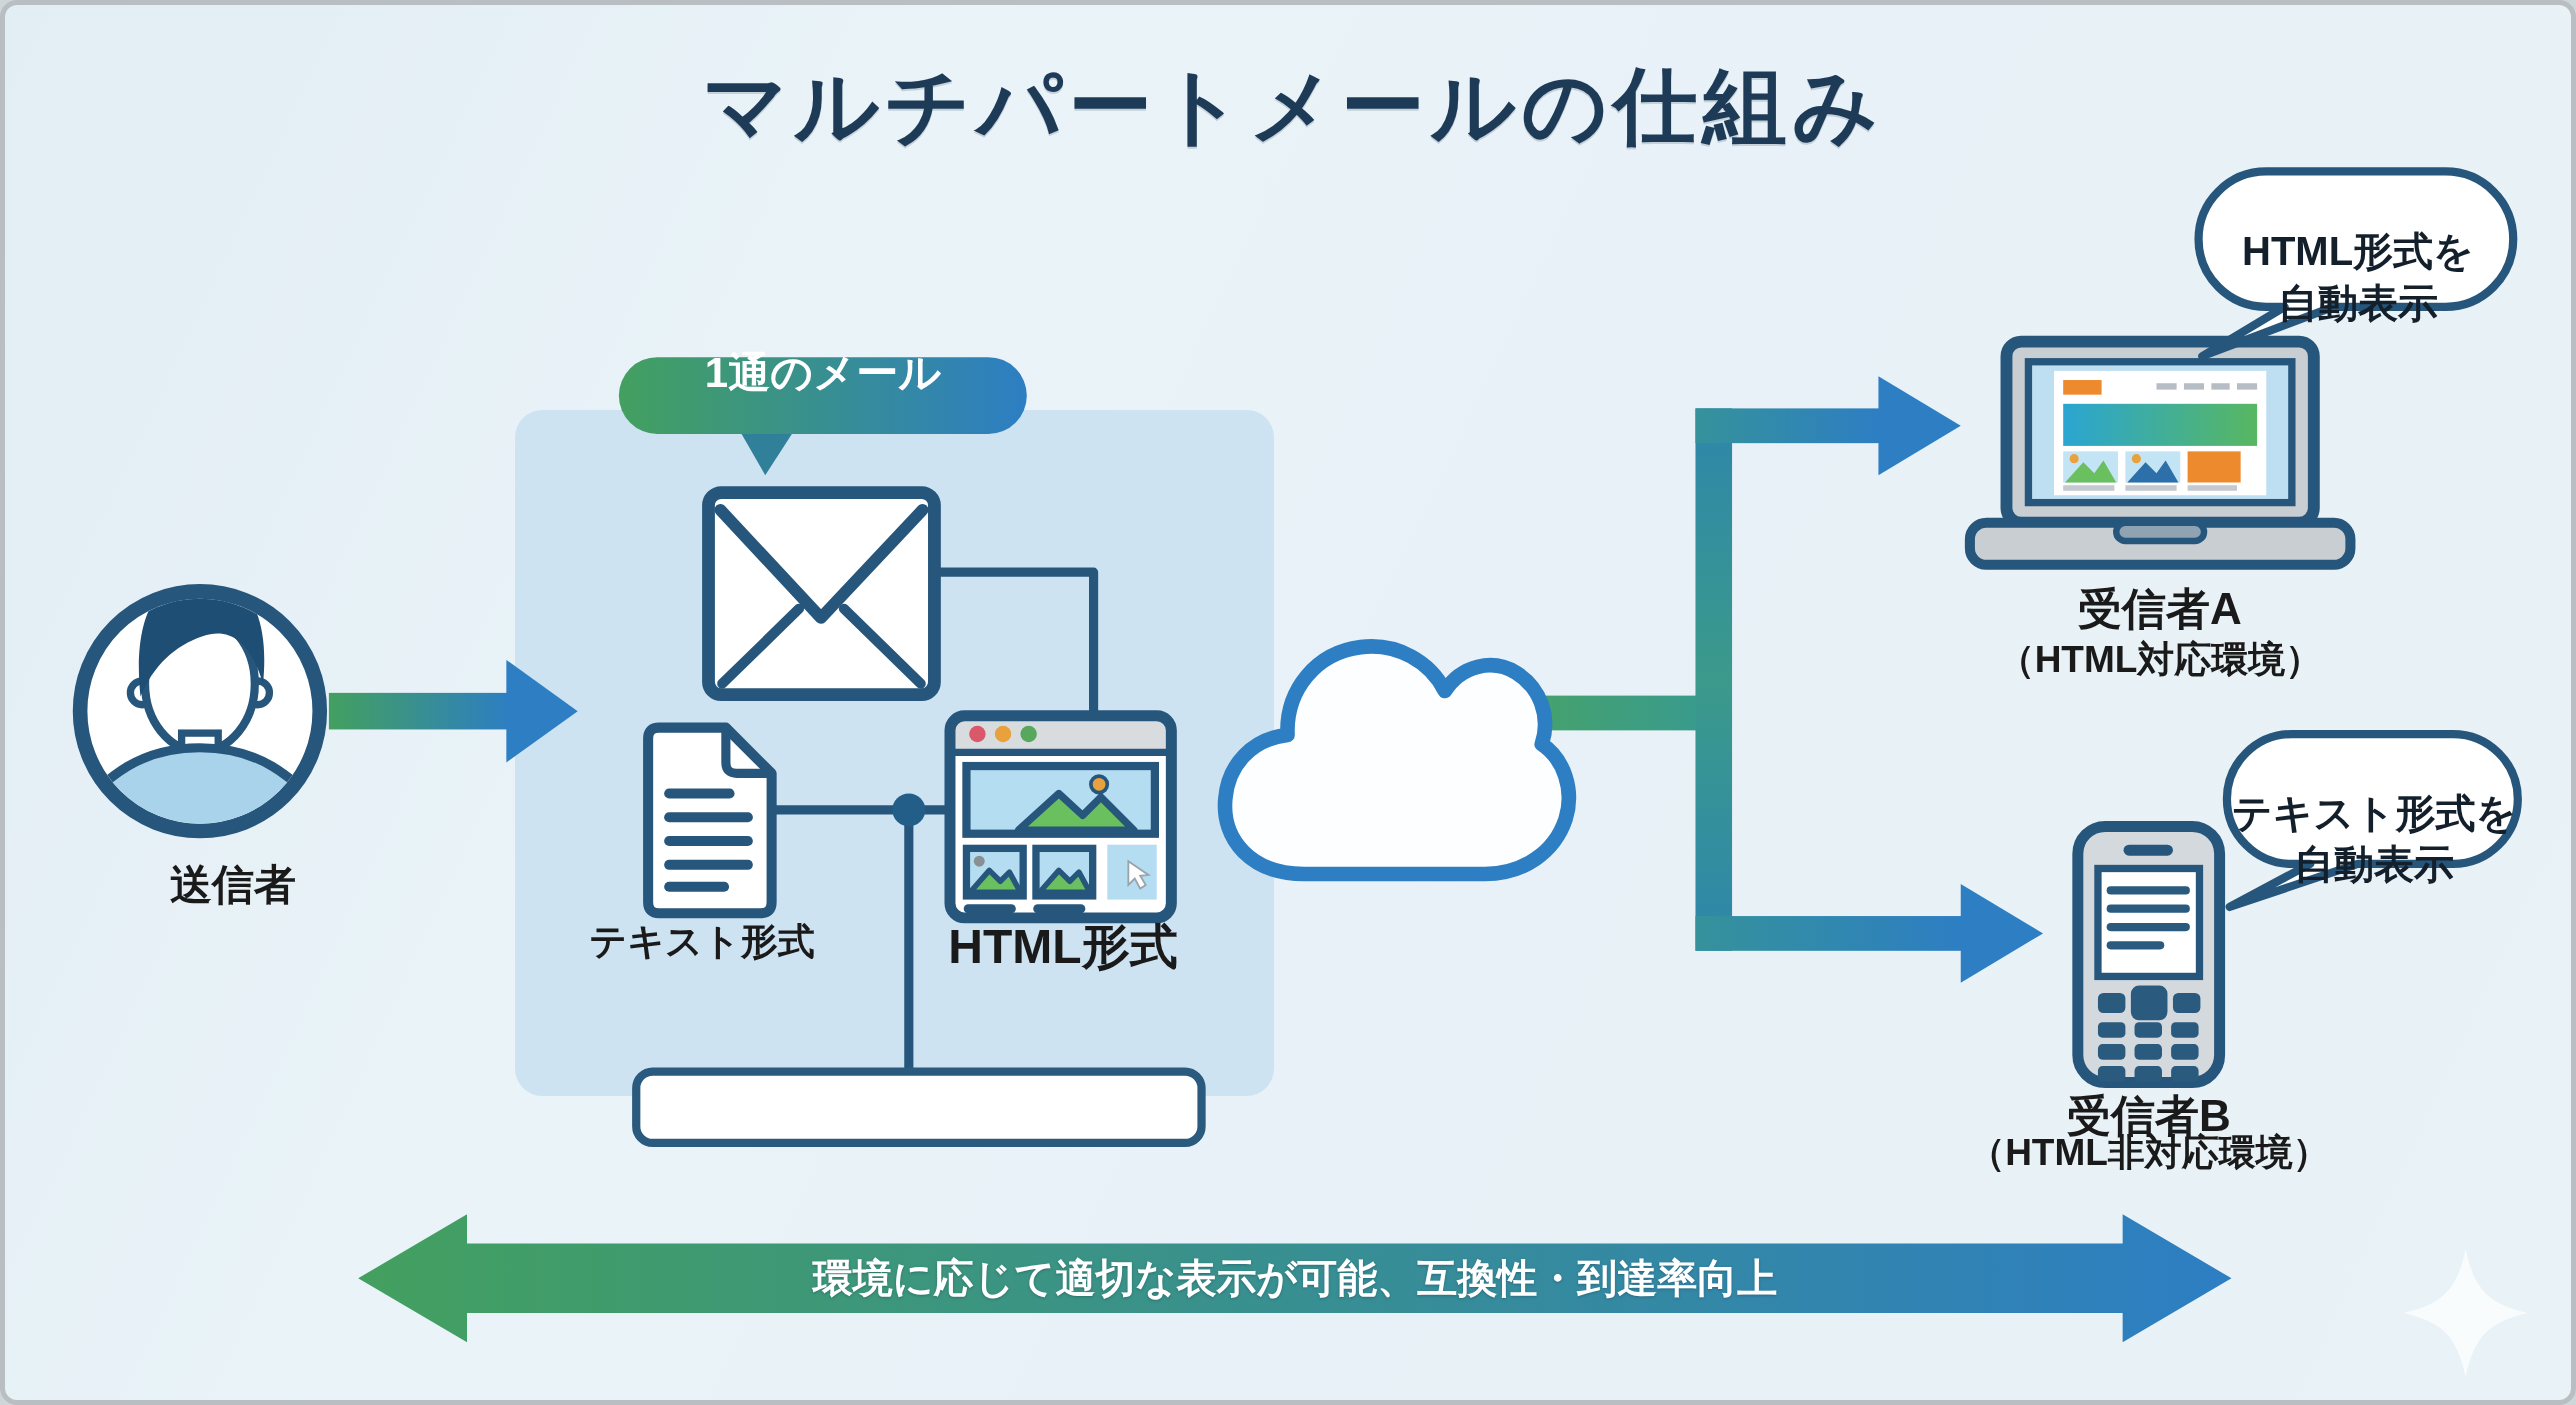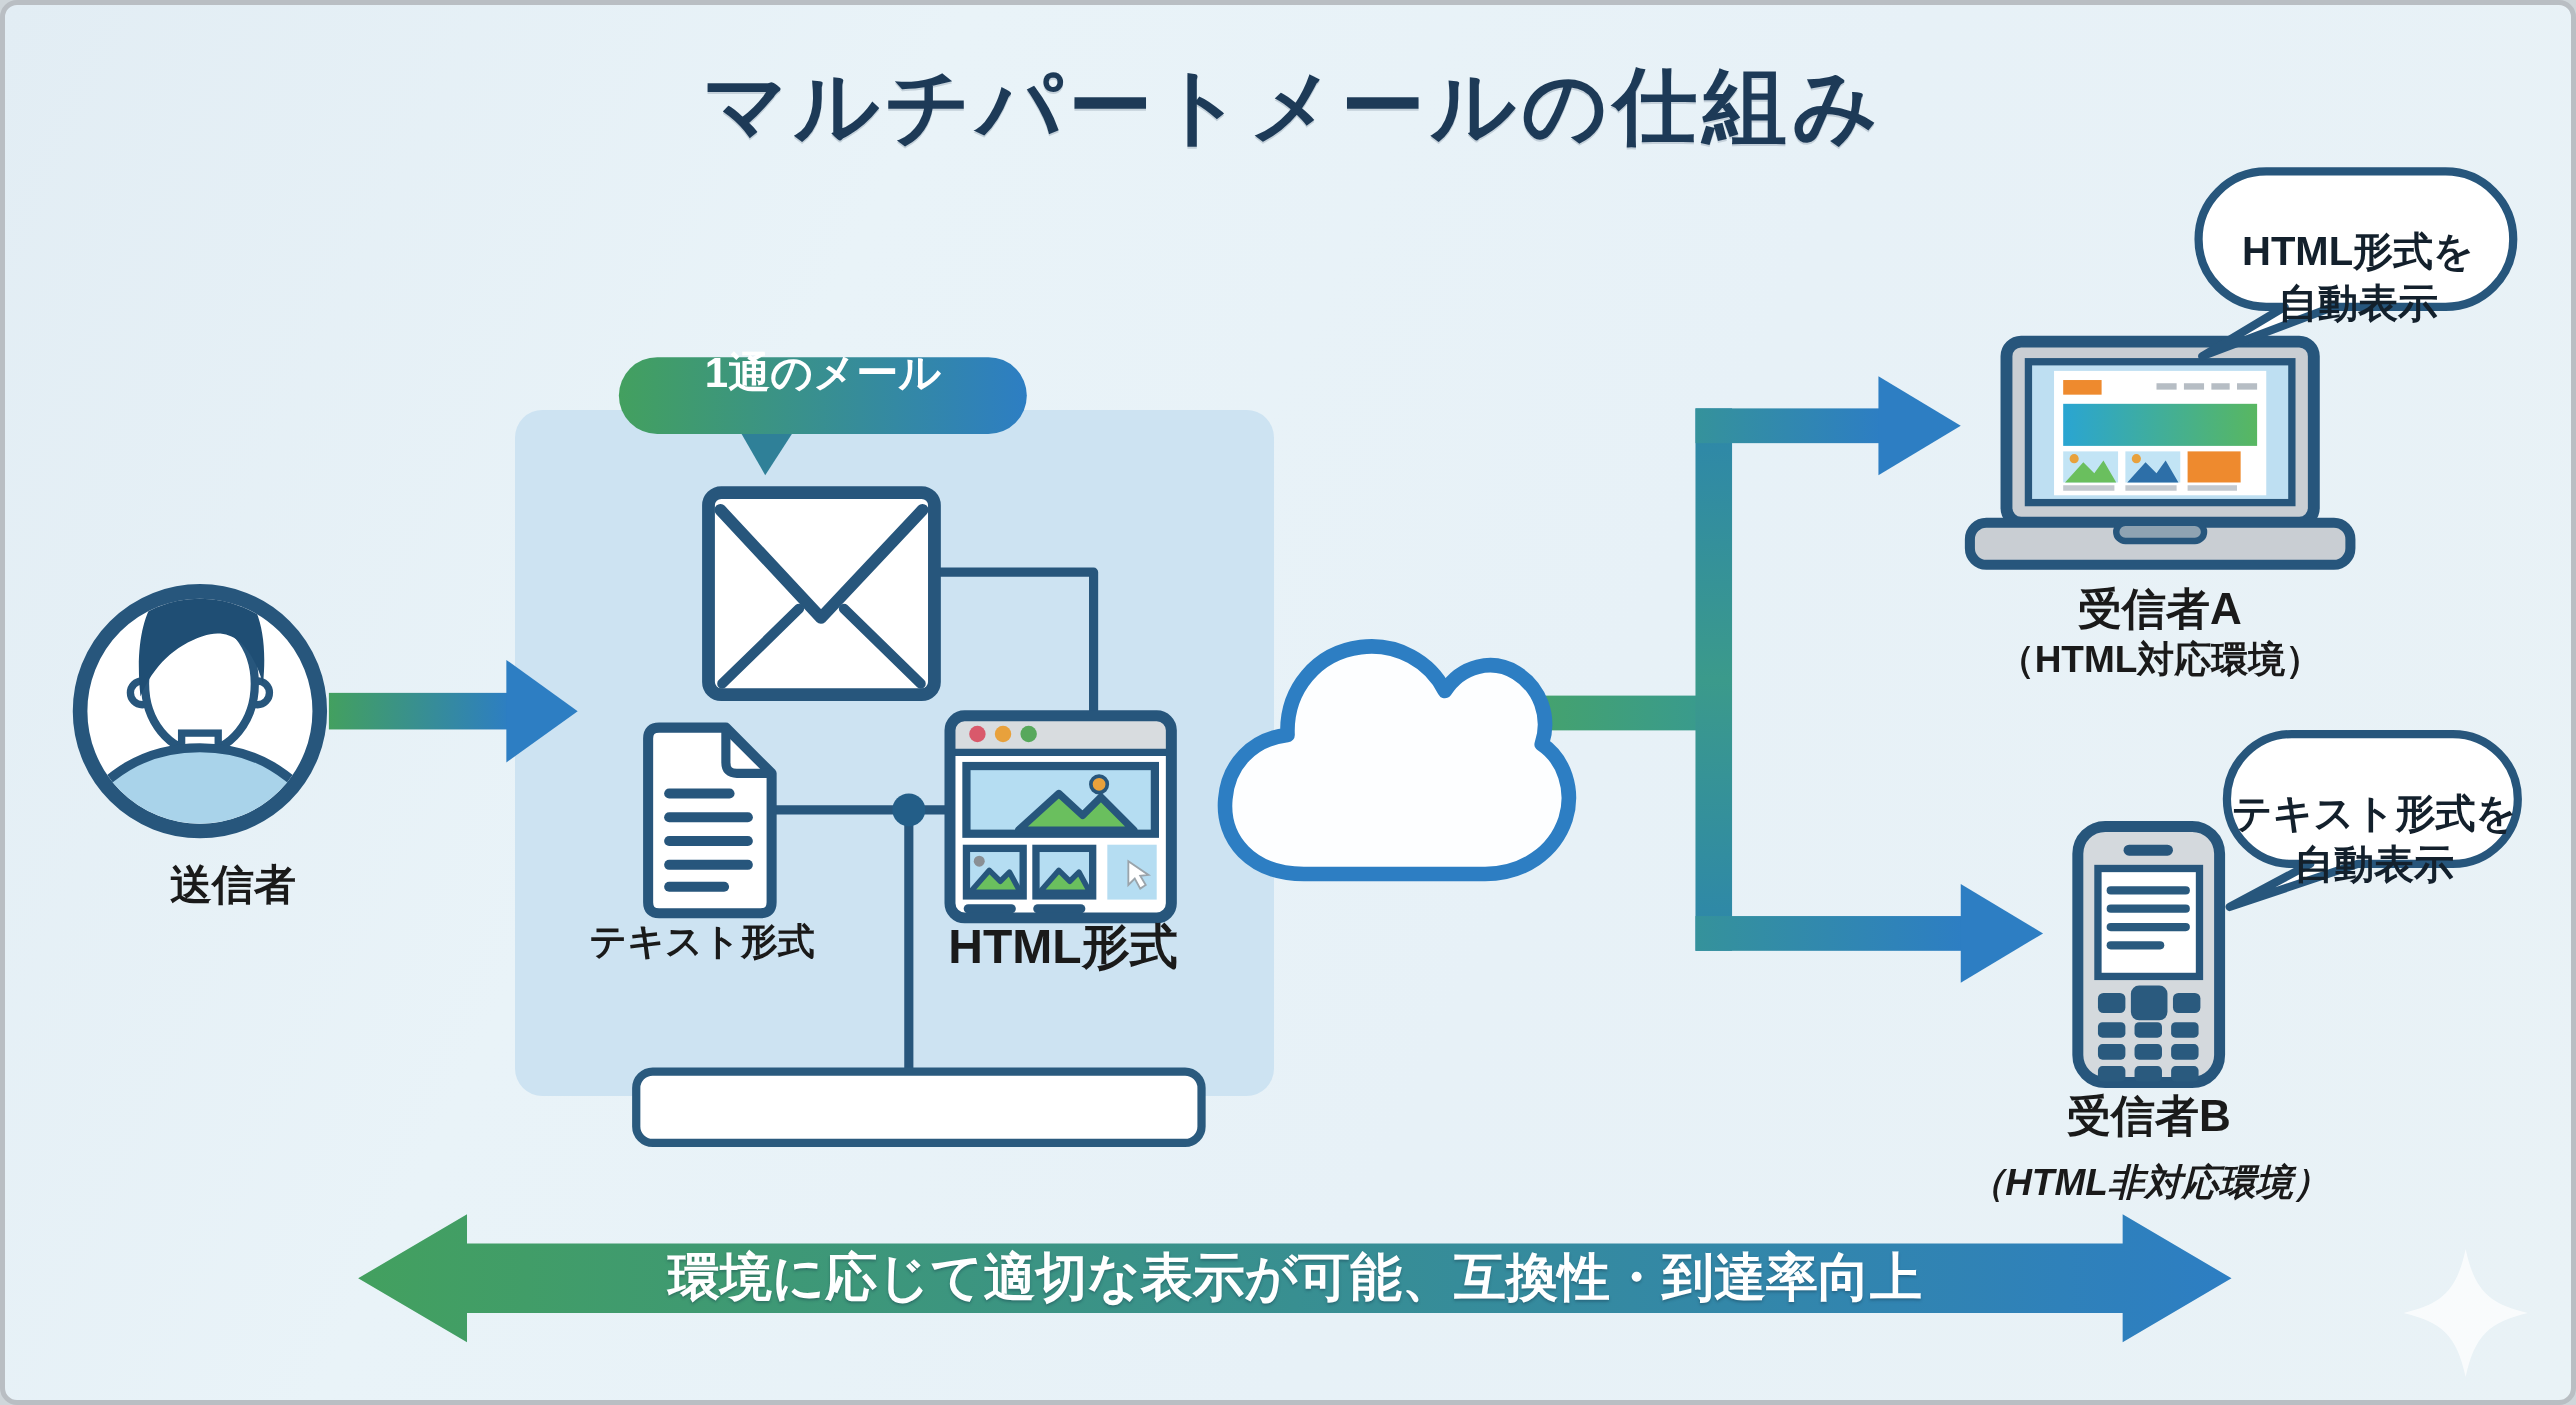--- a/index.html
+++ b/index.html
@@ -13,21 +13,21 @@
   .t{position:absolute;transform:translate(-50%,-50%);text-align:center;white-space:nowrap;color:#1a1a1a;font-weight:bold;}
   .title{font-size:84px;letter-spacing:5.5px;color:#1d3a57;text-shadow:0 1.8px 0 rgba(90,110,130,.25);}
   .badge-label{font-size:42px;color:#ffffff;}
   .sender-label{font-size:42px;}
   .fmt{font-size:37px;}
   .htmlfmt{font-size:48px;}
   .bundle{font-size:42px;}
   .rname{font-size:44px;}
   .renv{font-size:37px;}
   .bubble-line{font-size:40px;color:#13202c;margin-top:36px;}
-  .footer-banner{font-size:52px;color:#ffffff;text-shadow:0 1.8px 2.7px rgba(20,50,70,.35);}
+  .footer-banner{font-size:40px;color:#ffffff;text-shadow:0 1.8px 2.7px rgba(20,50,70,.35);}
   .mailbox{position:absolute;left:510px;top:405px;width:759px;height:686px;background:#cde3f2;border-radius:27.4px;}
 </style>
 </head>
 <body>
 
 <div class="canvas">
 
   <div class="mailbox"></div>
 
   <svg class="layer" width="2576" height="1405" viewBox="0 0 2816 1536">
@@ -219,20 +219,20 @@
   <div class="t fmt" style="left:697px;top:937px;">テキスト形式</div>
   <div class="t htmlfmt" style="left:1058px;top:942px;">HTML形式</div>
 
 
   <div class="t rname" style="left:2155px;top:604px;">受信者A</div>
   <div class="t renv" style="left:2155px;top:655px;">（HTML対応環境）</div>
   <div class="t bubble-line" style="left:2353px;top:210px;">HTML形式を</div>
   <div class="t bubble-line" style="left:2353px;top:262px;">自動表示</div>
 
   <div class="t rname" style="left:2144px;top:1111px;">受信者B</div>
-  <div class="t renv" style="left:2144px;top:1178px;font-style:italic;">（HTML非対応環境）</div>
+  <div class="t renv" style="left:2144px;top:1148px;">（HTML非対応環境）</div>
   <div class="t bubble-line" style="left:2369px;top:772px;">テキスト形式を</div>
   <div class="t bubble-line" style="left:2369px;top:823px;">自動表示</div>
 
   <div class="t footer-banner" style="left:1290px;top:1273px;">環境に応じて適切な表示が可能、互換性・到達率向上</div>
 
 </div>
 
 
 </body></html>

